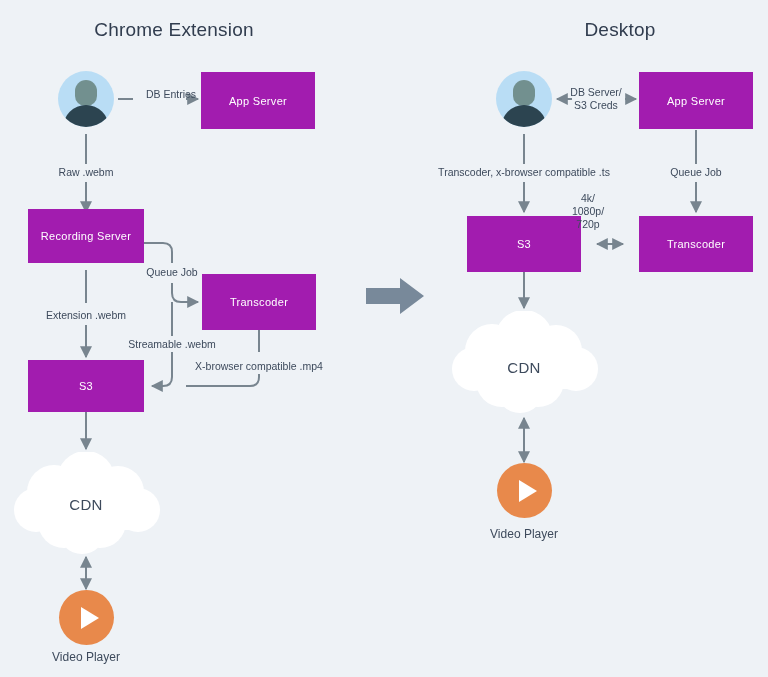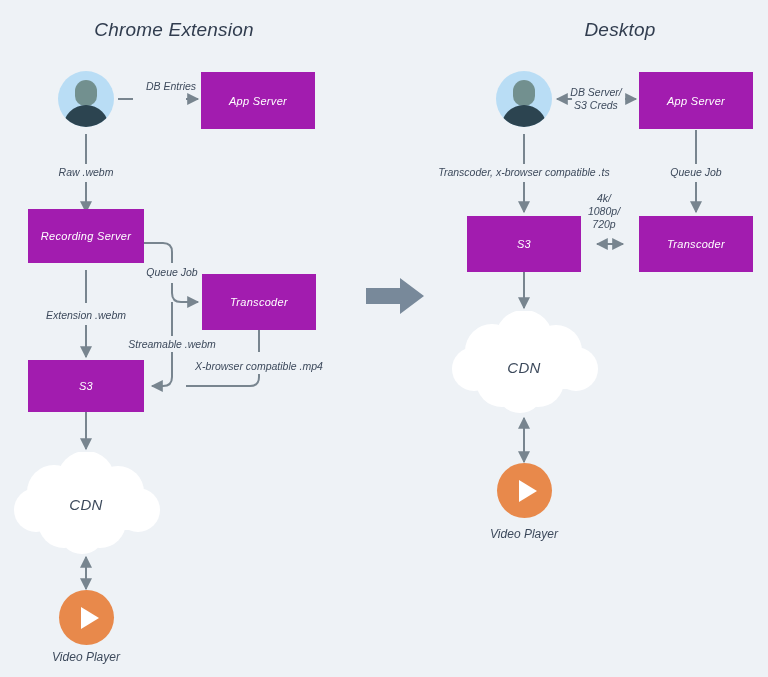--- a/index.html
+++ b/index.html
@@ -10,21 +10,20 @@
     width: 768px;
     height: 677px;
     background: #eef2f6;
     font-family: "Liberation Sans", sans-serif;
     overflow: hidden;
   }
   #canvas {
     position: relative;
     width: 768px;
     height: 475px;
-    font-style: italic;
   }
   .panel-title {
     position: absolute;
     font-size: 19px;
     font-weight: 400;
     color: #313d4f;
     letter-spacing: 0.2px;
     white-space: nowrap;
     transform: translateX(-50%);
   }
@@ -218,21 +217,21 @@
       <rect x="20" y="40" width="110" height="38"></rect>
     </g>
   </svg>
   <div class="cloud-label" style="left:86px; top:496px;">CDN</div>
 
   <div class="play-circle" style="left:59px; top:590px;">
     <div class="play-tri"></div>
   </div>
   <div class="node-caption" style="left:86px; top:650px;">Video Player</div>
 
-  <div class="edge-label" style="left:159px; top:80px;padding-left:24px;">DB Entries</div>
+  <div class="edge-label" style="left:159px; top:88px;padding-left:24px;">DB Entries</div>
   <div class="edge-label" style="left:86px; top:166px;">Raw .webm</div>
   <div class="edge-label" style="left:172px; top:266px;">Queue Job</div>
   <div class="edge-label" style="left:86px; top:309px;">Extension .webm</div>
   <div class="edge-label" style="left:172px; top:338px;">Streamable .webm</div>
   <div class="edge-label" style="left:259px; top:360px;">X-browser compatible .mp4</div>
 
   <div class="avatar" style="left:496px; top:71px;">
     <div class="head"></div>
     <div class="body"></div>
   </div>
@@ -271,19 +270,19 @@
 
   <div class="edge-label" style="left:596px; top:86px;">
     <div>DB Server/</div>
     <div>S3 Creds</div>
   </div>
 
   <div class="edge-label" style="left:524px; top:166px;">Transcoder, x-browser compatible .ts</div>
 
   <div class="edge-label" style="left:696px; top:166px;">Queue Job</div>
 
-  <div class="edge-label" style="left:604px; top:192px;">
+  <div class="edge-label" style="left:588px; top:192px;">
     <div>4k/</div>
     <div>1080p/</div>
     <div>720p</div>
   </div>
 
 </div>
 
 </body></html>

